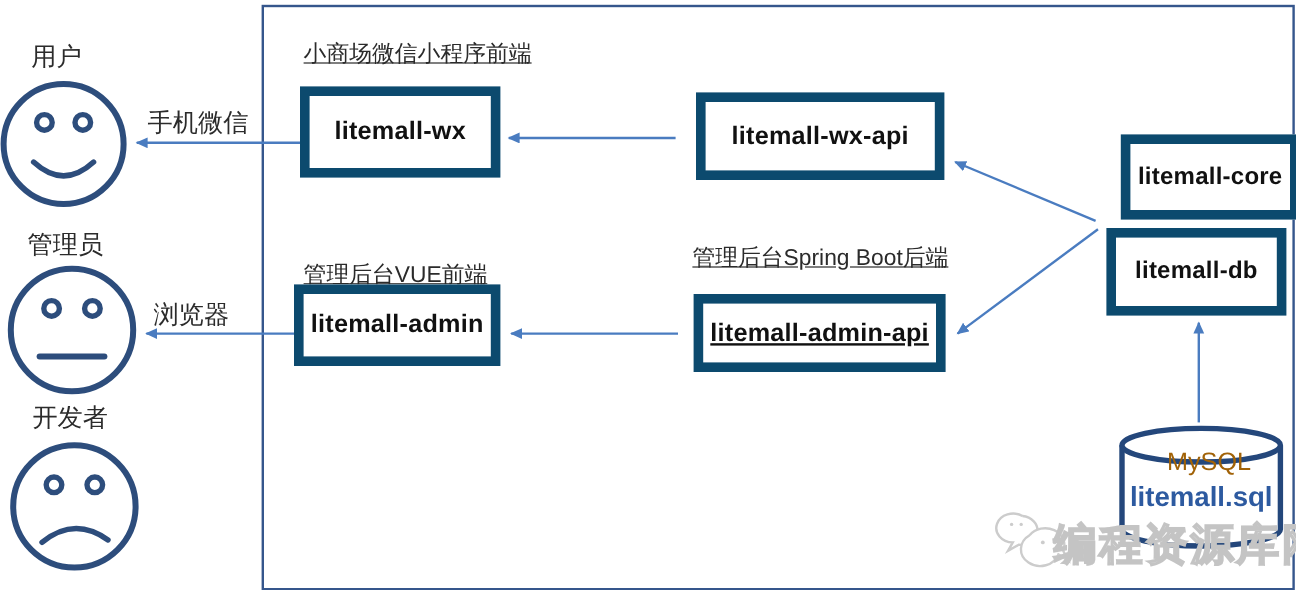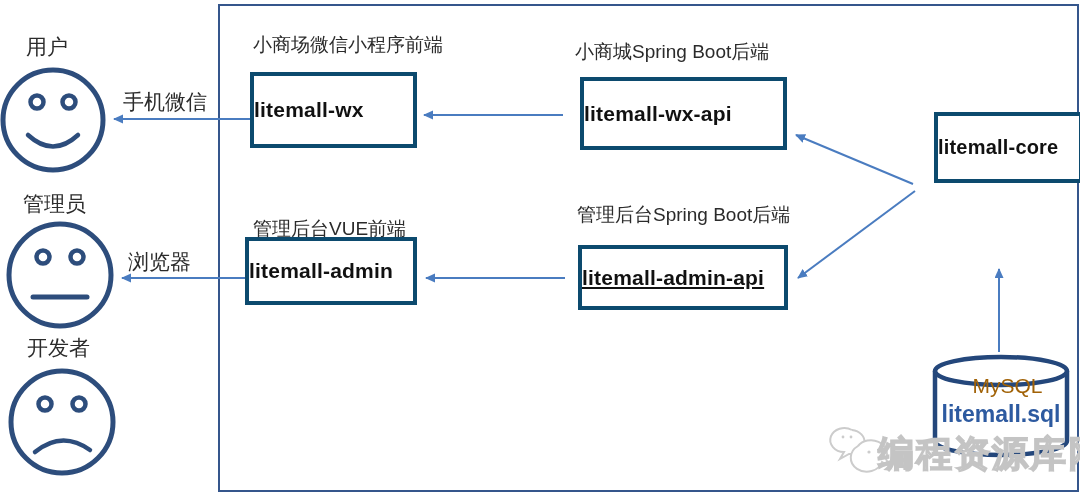--- a/index.html
+++ b/index.html
@@ -6,27 +6,27 @@
   #canvas{
     position:relative;width:1080px;height:492px;background:#ffffff;overflow:hidden;
     font-family:"Liberation Sans","DejaVu Sans",sans-serif;
   }
   .abs{position:absolute;}
   #outer-border{
     left:218px;top:4px;width:857px;height:484px;
     border:2px solid #35568c;background:transparent;
   }
   .node-box{
-    border:4px solid #0c4a6e;background:#ffffff;
-    display:flex;align-items:center;justify-content:flex-start;
+    border:8px solid #0c4a6e;background:#ffffff;
+    display:flex;align-items:center;justify-content:center;
     font-weight:bold;color:#111111;font-size:21px;letter-spacing:0.2px;
     box-sizing:border-box;
   }
   .caption{
-    font-size:19px;color:#2b2b2b;white-space:nowrap;
+    font-size:19px;color:#2b2b2b;white-space:nowrap;text-decoration:underline;
   }
   .edge-label{
     font-size:21px;color:#2b2b2b;white-space:nowrap;
   }
   .actor-label{
     font-size:21px;color:#2b2b2b;white-space:nowrap;
   }
   #svg-layer{left:0;top:0;width:1080px;height:492px;pointer-events:none;}
   #mysql-label{
     left:960px;top:374px;width:95px;text-align:center;
@@ -105,38 +105,40 @@
   </svg>
 
   <div class="abs actor-label" style="left:26px;top:33px;">用户</div>
   <div class="abs actor-label" style="left:23px;top:190px;">管理员</div>
   <div class="abs actor-label" style="left:27px;top:334px;">开发者</div>
 
   <div class="abs edge-label" style="left:123px;top:88px;font-family:Liberation Serif, serif;">手机微信</div>
   <div class="abs edge-label" style="left:128px;top:248px;">浏览器</div>
 
   <div class="abs caption" style="left:253px;top:32px;">小商场微信小程序前端</div>
-  <div class="abs caption" style="left:575px;top:39px;">小商城Spring Boot后端</div>
   <div class="abs caption" style="left:253px;top:195px;margin-top:21px;">管理后台VUE前端</div>
   <div class="abs caption" style="left:577px;top:202px;">管理后台Spring Boot后端</div>
 
   <div class="abs node-box" style="left:250px;top:72px;width:167px;height:76px;">
     <span>litemall-wx</span>
   </div>
   <div class="abs node-box" style="left:245px;top:237px;width:172px;height:68px;">
     <span>litemall-admin</span>
   </div>
   <div class="abs node-box" style="left:580px;top:77px;width:207px;height:73px;">
     <span>litemall-wx-api</span>
   </div>
   <div class="abs node-box" style="left:578px;top:245px;width:210px;height:65px;text-decoration:underline;">
     <span>litemall-admin-api</span>
   </div>
   <div class="abs node-box" style="left:921px;top:112px;width:149px;height:71px;font-size:20px;margin-left:13px;">
     <span>litemall-core</span>
   </div>
+  <div class="abs node-box" style="left:922px;top:190px;width:150px;height:73px;font-size:20px;">
+    <span>litemall-db</span>
+  </div>
 
   <div class="abs" id="mysql-label">MySQL</div>
   <div class="abs" id="sqlfile-label">litemall.sql</div>
 
   <div class="abs" id="watermark">编程资源库网</div>
 
 </div>
 
 </body></html>

